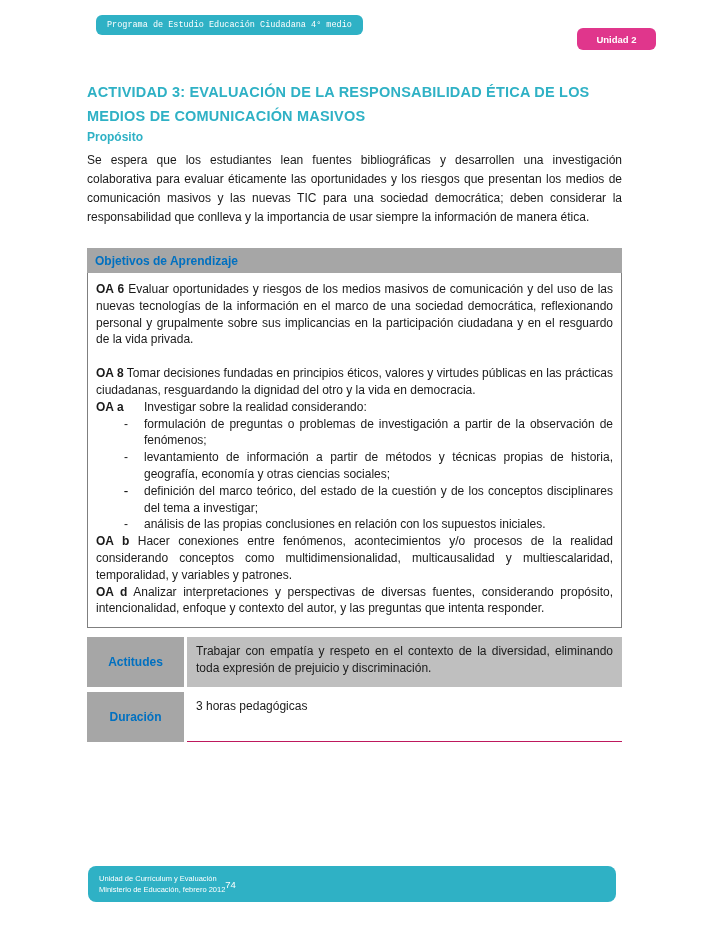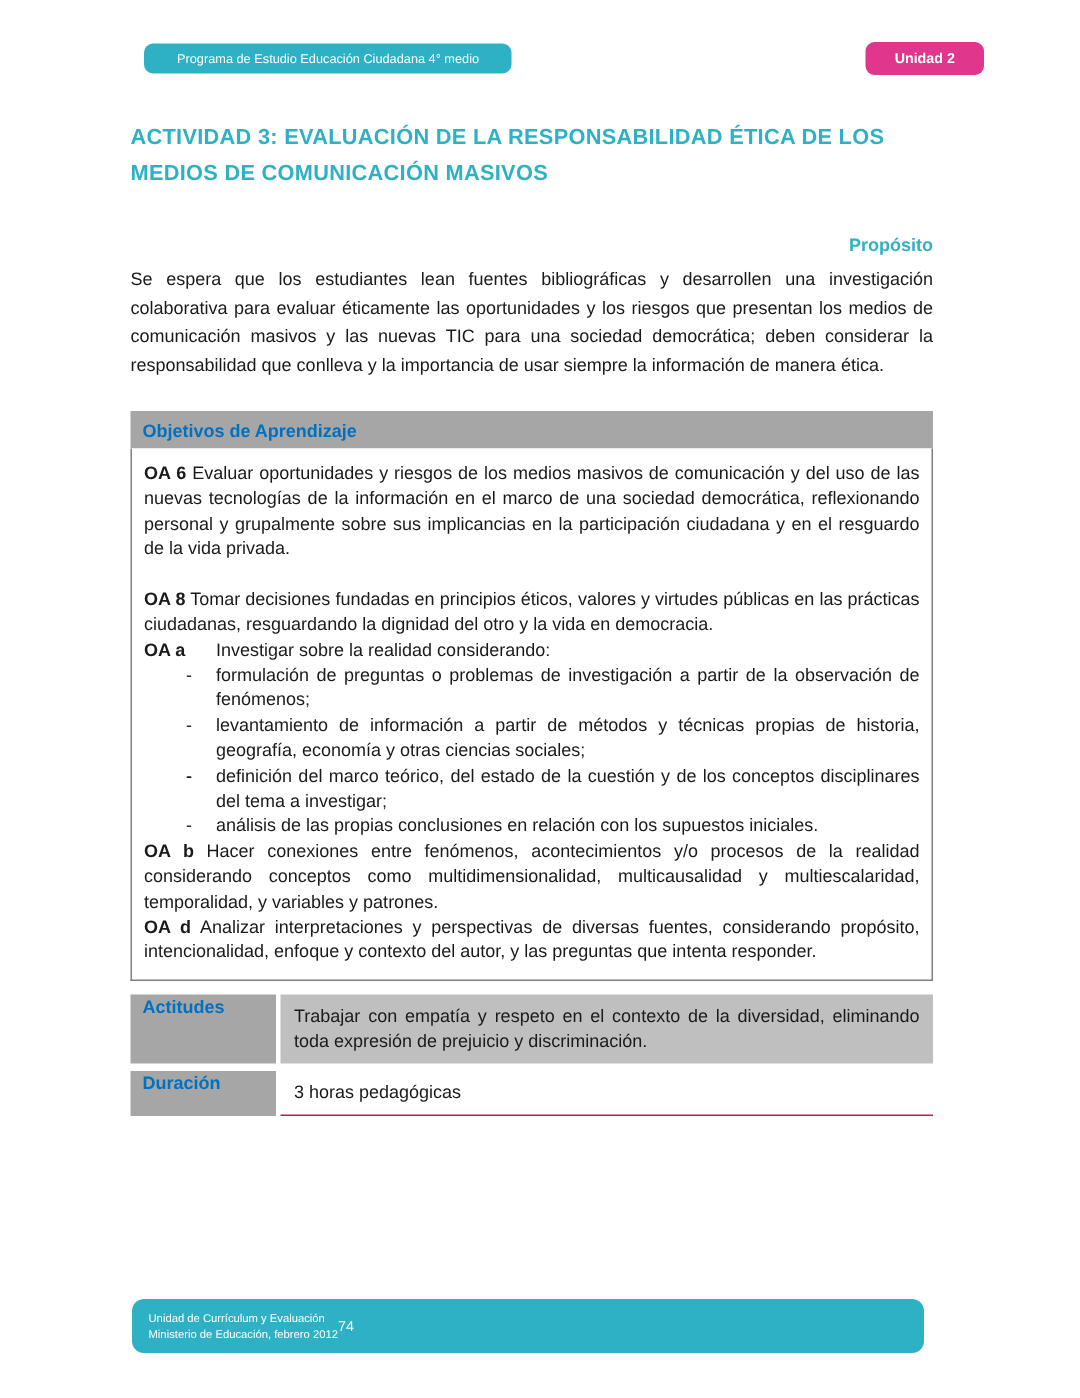--- a/index.html
+++ b/index.html
@@ -9,49 +9,49 @@
     --gray-dark:#A6A6A6;
     --gray-light:#BFBFBF;
     --ink:#1a1a1a;
   }
   *{margin:0;padding:0;box-sizing:border-box;}
   html,body{background:#ffffff;}
   body{font-family:"Liberation Sans","DejaVu Sans",sans-serif;color:var(--ink);}
   #page{position:relative;width:720px;height:932px;background:#ffffff;margin:0 auto;overflow:hidden;}
 
   
-  .badge-program{position:absolute;left:96px;top:29px;background:var(--teal);color:#fff;
-    font-size:8.5px;line-height:10px;padding:5px 22px;border-radius:6px;white-space:nowrap;}
+  .badge-program{position:absolute;left:96px;top:15px;background:var(--teal);color:#fff;
+    font-size:8.5px;line-height:10px;padding:5px 11px;border-radius:6px;white-space:nowrap;font-family:Liberation Mono, monospace;}
   .badge-unit{position:absolute;left:577px;top:28px;width:79px;height:22px;background:var(--magenta);
     color:#fff;font-size:9.5px;font-weight:bold;border-radius:6px;display:flex;align-items:center;justify-content:center;}
 
   
   .content{position:absolute;left:87px;top:80px;width:535px;}
   .activity-title{color:var(--teal);font-weight:bold;font-size:14.5px;line-height:24px;letter-spacing:.2px;}
-  .purpose-heading{color:var(--teal);font-weight:bold;font-size:12px;margin-top:28px;text-align:right;}
+  .purpose-heading{color:var(--teal);font-weight:bold;font-size:12px;margin-top:2px;}
   .purpose-text{font-size:12px;line-height:19px;text-align:justify;margin-top:7px;}
 
   
   .oa-table{margin-top:21px;}
   .oa-header{background:var(--gray-dark);height:25px;display:flex;align-items:center;padding-left:8px;}
   .oa-header span{color:var(--blue);font-weight:bold;font-size:12px;}
   .oa-body{border:1px solid #7f7f7f;border-top:none;background:#fff;padding:8px 8px 10px 8px;}
   .oa-body p{font-size:12px;line-height:16.8px;text-align:justify;}
   .oa-body .code{font-weight:bold;}
   .gap-after{margin-bottom:17px;}
   .hang{position:relative;padding-left:48px;text-align:left;}
   .hang .code{position:absolute;left:0;top:0;}
   ul.oa-bullets{list-style:none;padding-left:28px;}
   ul.oa-bullets li{position:relative;padding-left:20px;font-size:12px;line-height:16.8px;text-align:justify;}
   ul.oa-bullets .marker{position:absolute;left:0;top:0;}
 
   
   .row2{display:flex;gap:3px;margin-top:9px;}
   .row2 .label-cell{width:97px;flex:0 0 97px;background:var(--gray-dark);color:var(--blue);
-    font-weight:bold;font-size:12px;padding:1px 8px;}
+    font-weight:bold;font-size:12px;padding:18px 8px;text-align:center;}
   .row2 .value-cell{flex:1;font-size:12px;line-height:17px;padding:6px 9px;text-align:justify;}
   .attitudes .value-cell{background:var(--gray-light);}
   .duration{margin-top:5px;}
   .duration .value-cell{background:#fff;border-bottom:1px solid #be185d;text-align:left;}
 
   
   .footer{position:absolute;left:88px;top:866px;width:528px;height:36px;background:var(--teal);
     border-radius:8px;color:#fff;display:flex;align-items:center;
     padding:0 16px 0 11px;}
   .footer .org{font-size:7.5px;line-height:11px;}

